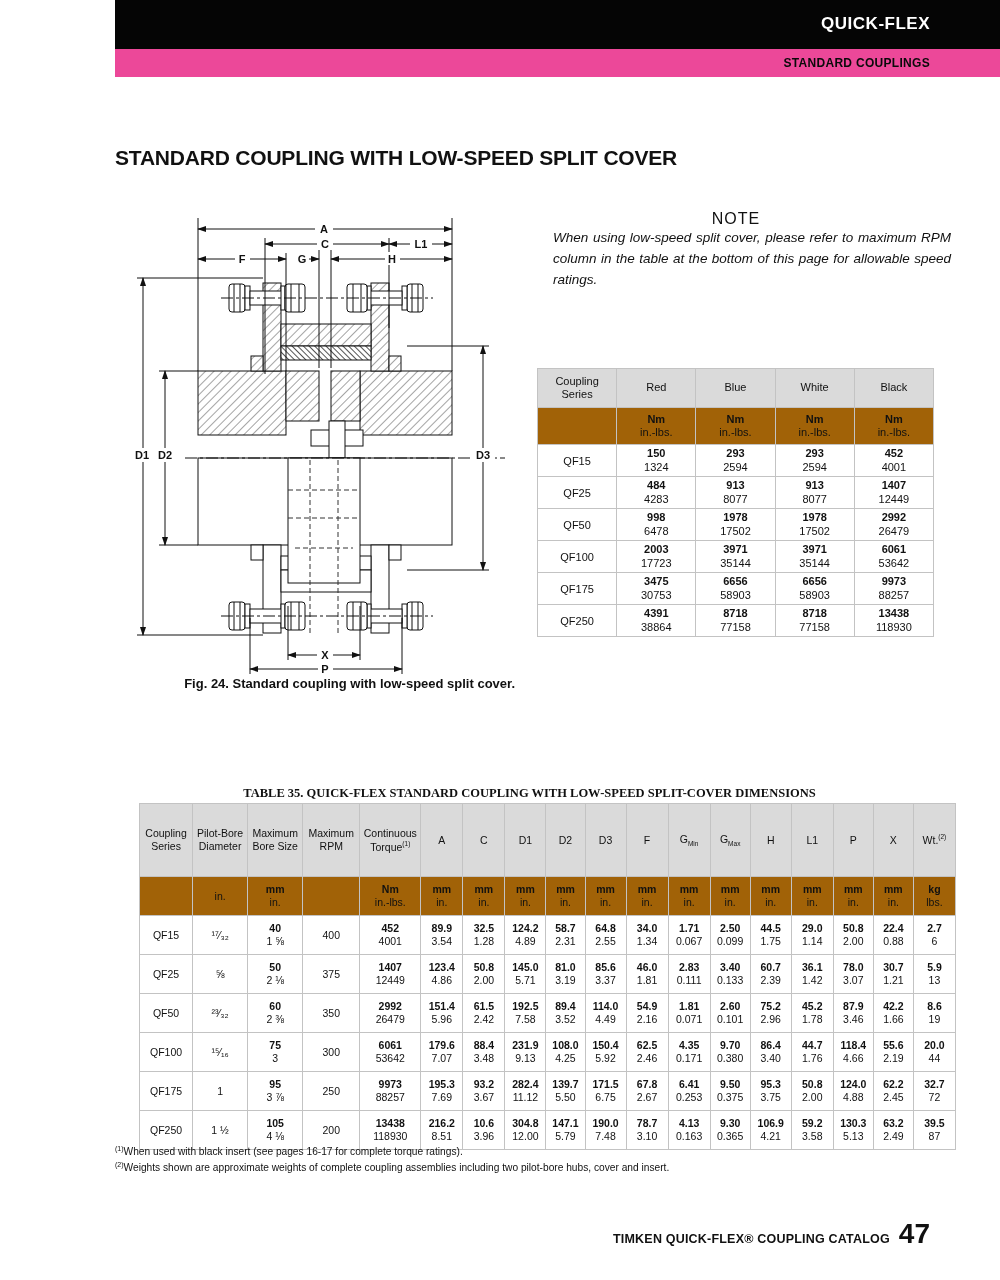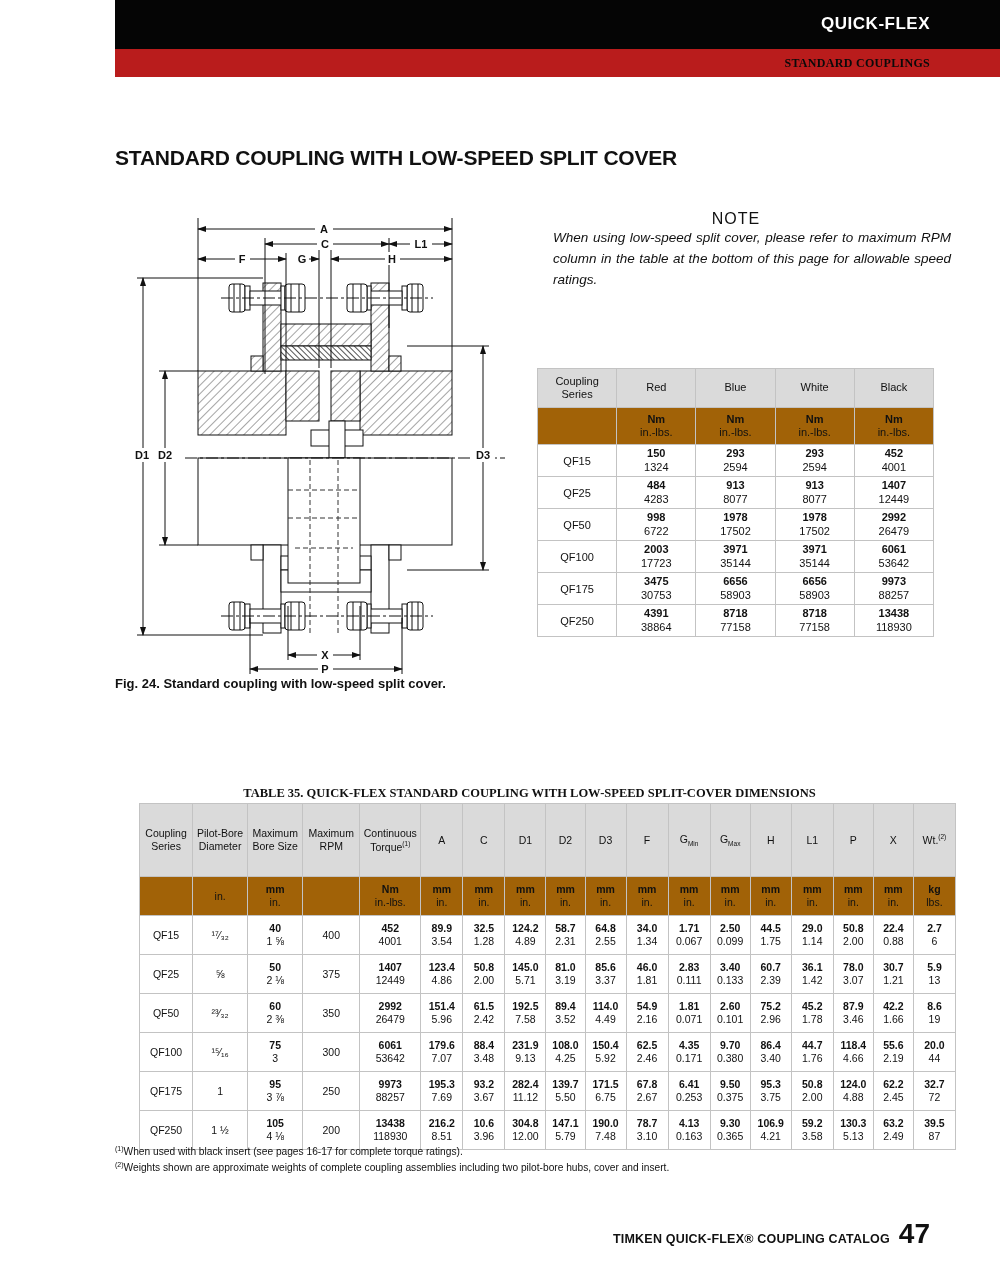--- a/index.html
+++ b/index.html
@@ -3,29 +3,29 @@
 <meta charset="utf-8">
 <style>
   html,body{margin:0;padding:0;background:#fff;}
   .page{position:relative;width:1000px;height:1280px;background:#fff;overflow:hidden;
         font-family:"Liberation Sans","DejaVu Sans",sans-serif;color:#111;}
 
   
   .bar-black{position:absolute;left:115px;right:0;top:0;height:59px;background:#050505;}
   .bar-black .brand{position:absolute;right:70px;top:0;line-height:47px;color:#fff;
         font-size:17px;font-weight:bold;letter-spacing:.5px;}
-  .bar-gray{position:absolute;left:115px;right:0;top:49px;height:28px;background:#b91c1c;font-family:Liberation Serif, serif;}
+  .bar-gray{position:absolute;left:115px;right:0;top:49px;height:28px;background:#ec4899;}
   .bar-gray .section{position:absolute;right:70px;top:0;line-height:28px;color:#0a0a0a;
         font-size:12px;font-weight:bold;letter-spacing:.3px;}
 
   .page-title{position:absolute;left:115px;top:146px;font-size:21px;font-weight:bold;letter-spacing:-.2px;text-align:center;}
 
   
   .diagram{position:absolute;left:115px;top:198px;width:395px;height:510px;}
-  .fig-caption{position:absolute;left:115px;top:676px;width:400px;text-align:left;
+  .fig-caption{position:absolute;left:115px;top:676px;width:400px;text-align:right;
         font-size:13px;font-weight:bold;}
 
   
   .note-heading{position:absolute;left:537px;top:210px;width:398px;text-align:center;
         font-size:16px;letter-spacing:1px;}
   .note-body{position:absolute;left:537px;top:228px;width:398px;font-size:13.5px;
         font-style:italic;line-height:1.55;text-align:justify;margin-left:16px;}
 
   
   .tbl-title{position:absolute;text-align:center;font-size:12.5px;font-weight:bold;}
@@ -311,21 +311,21 @@
             <div class="top">1407</div>
             <div class="bot">12449</div>
           </td>
         </tr>
         <tr class="data">
           <td>
             <div class="one">QF50</div>
           </td>
           <td>
             <div class="top">998</div>
-            <div class="bot">6722</div>
+            <div class="bot">6478</div>
           </td>
           <td>
             <div class="top">1978</div>
             <div class="bot">17502</div>
           </td>
           <td>
             <div class="top">1978</div>
             <div class="bot">17502</div>
           </td>
           <td>

